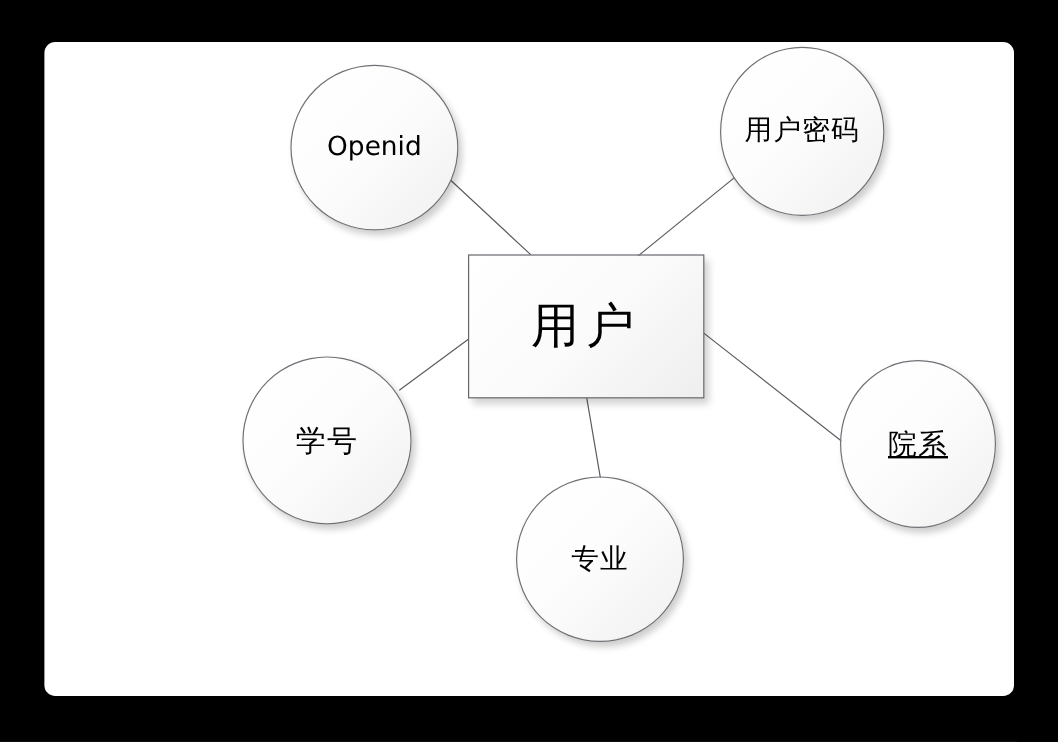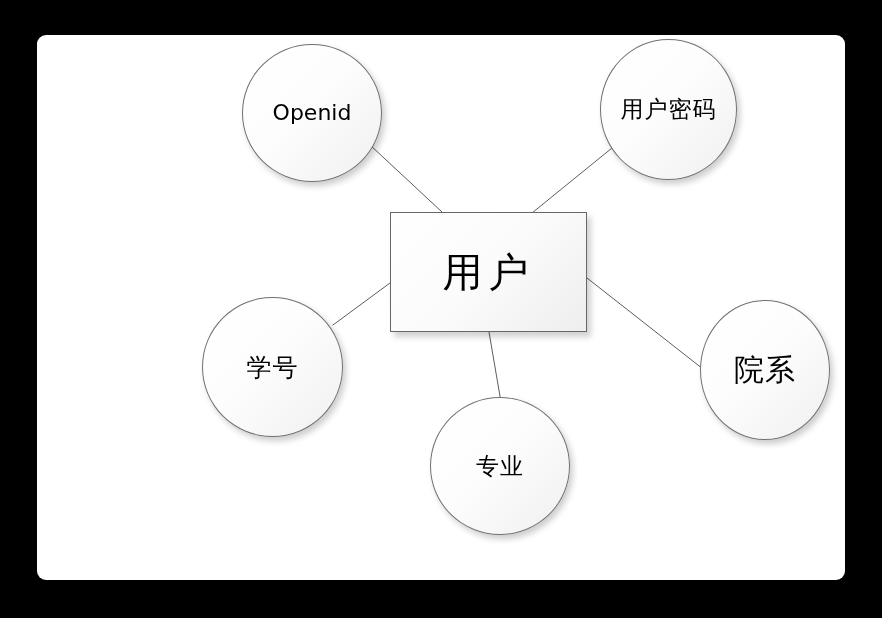--- a/index.html
+++ b/index.html
@@ -60,32 +60,32 @@
     font-family: "DejaVu Serif", "Liberation Serif", serif;
     color: #000000;
     letter-spacing: 1px;
     line-height: 1;
   }
   .label-latin {
     font-family: "DejaVu Sans", "Liberation Sans", sans-serif;
     color: #000000;
     line-height: 1;
   }
-  #node-openid  { left: 242px; top: 44px;  width: 140px; height: 138px; }
+  #node-openid  { left: 242px; top: 54px;  width: 140px; height: 138px; }
   #node-password{ left: 600px; top: 39px;  width: 137px; height: 141px; }
   #node-student { left: 202px; top: 297px; width: 141px; height: 140px; }
   #node-major   { left: 430px; top: 397px; width: 140px; height: 138px; }
   #node-faculty { left: 700px; top: 300px; width: 130px; height: 140px; }
   #node-user    { left: 390px; top: 212px; width: 197px; height: 120px; }
 
   #node-openid .label-latin   { font-size: 22px; }
   #node-password .label-cjk   { font-size: 23px; }
   #node-student .label-cjk    { font-size: 25px; }
   #node-major .label-cjk      { font-size: 23px; }
-  #node-faculty .label-cjk    { font-size: 30px; }
+  #node-faculty .label-cjk    { font-size: 24px; text-decoration: underline; }
   #node-user .label-cjk       { font-size: 40px; letter-spacing: 6px; }
 </style>
 </head>
 <body>
 
 <div id="stage">
   <div id="canvas"></div>
 
   <svg id="edges" viewBox="0 0 882 618" xmlns="http://www.w3.org/2000/svg">
     <g stroke="#5a5d62" stroke-width="1" fill="none" stroke-linecap="round">

